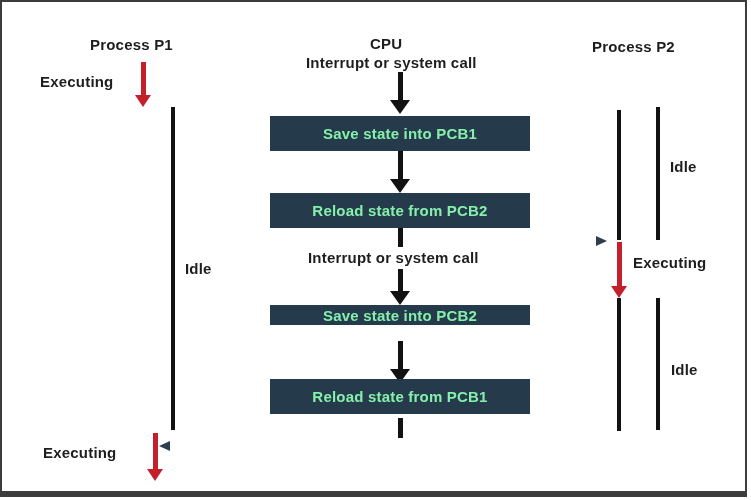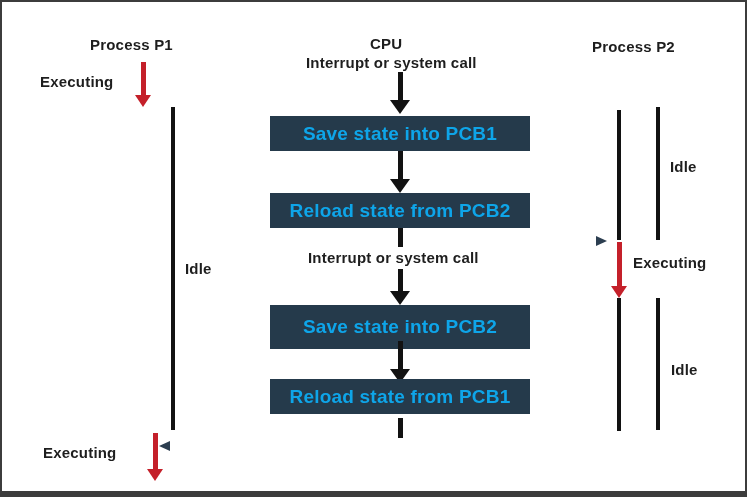--- a/index.html
+++ b/index.html
@@ -32,23 +32,23 @@
     position: absolute;
     width: 4px;
     background: #121212;
   }
   .box {
     position: absolute;
     left: 270px;
     width: 260px;
     height: 35px;
     background: #253a4b;
-    color: #0ea5e9;
+    color: #86efac;
     font-weight: bold;
-    font-size: 19px;
+    font-size: 15px;
     letter-spacing: 0.2px;
     display: flex;
     align-items: center;
     justify-content: center;
   }
   .arrow {
     position: absolute;
     display: flex;
     flex-direction: column;
     align-items: center;
@@ -129,21 +129,21 @@
 
   <div class="vline" style="left:398px; top:228px; height:19px; width:5px;"></div>
 
   <div class="lbl" style="left:308px; top:249px;">Interrupt or system call</div>
 
   <div class="arrow" style="left:390px; top:269px; width:20px; height:36px;">
     <div class="shaft"></div>
       <div class="head"></div>
   </div>
 
-  <div class="box" style="top:305px; height:44px;">Save state into PCB2</div>
+  <div class="box" style="top:305px; height:20px;">Save state into PCB2</div>
 
   <div class="arrow" style="left:390px; top:341px; width:20px; height:42px;">
     <div class="shaft"></div>
       <div class="head"></div>
   </div>
 
   <div class="box" style="top:379px;">Reload state from PCB1</div>
 
   <div class="vline" style="left:398px; top:418px; height:20px; width:5px;"></div>
 

